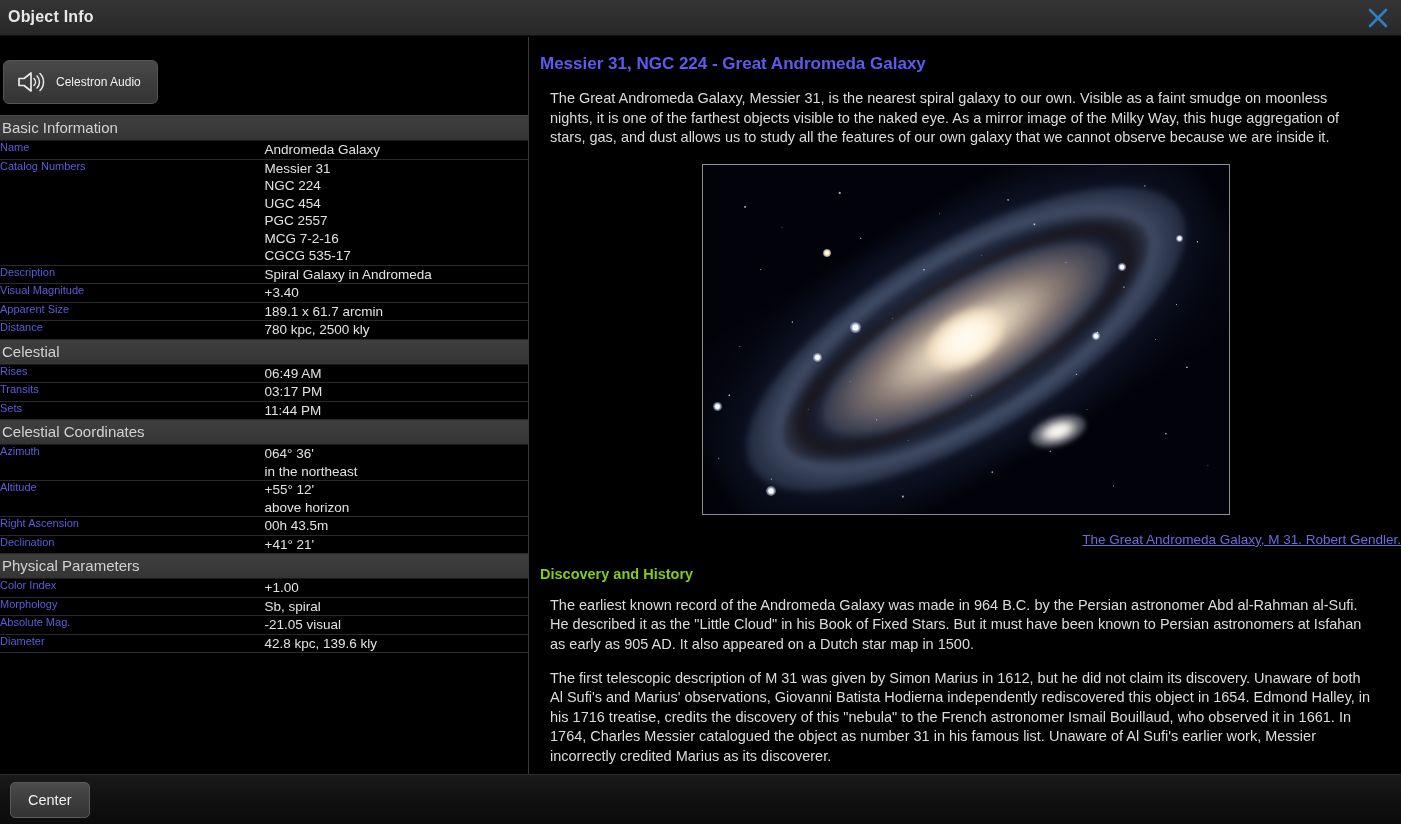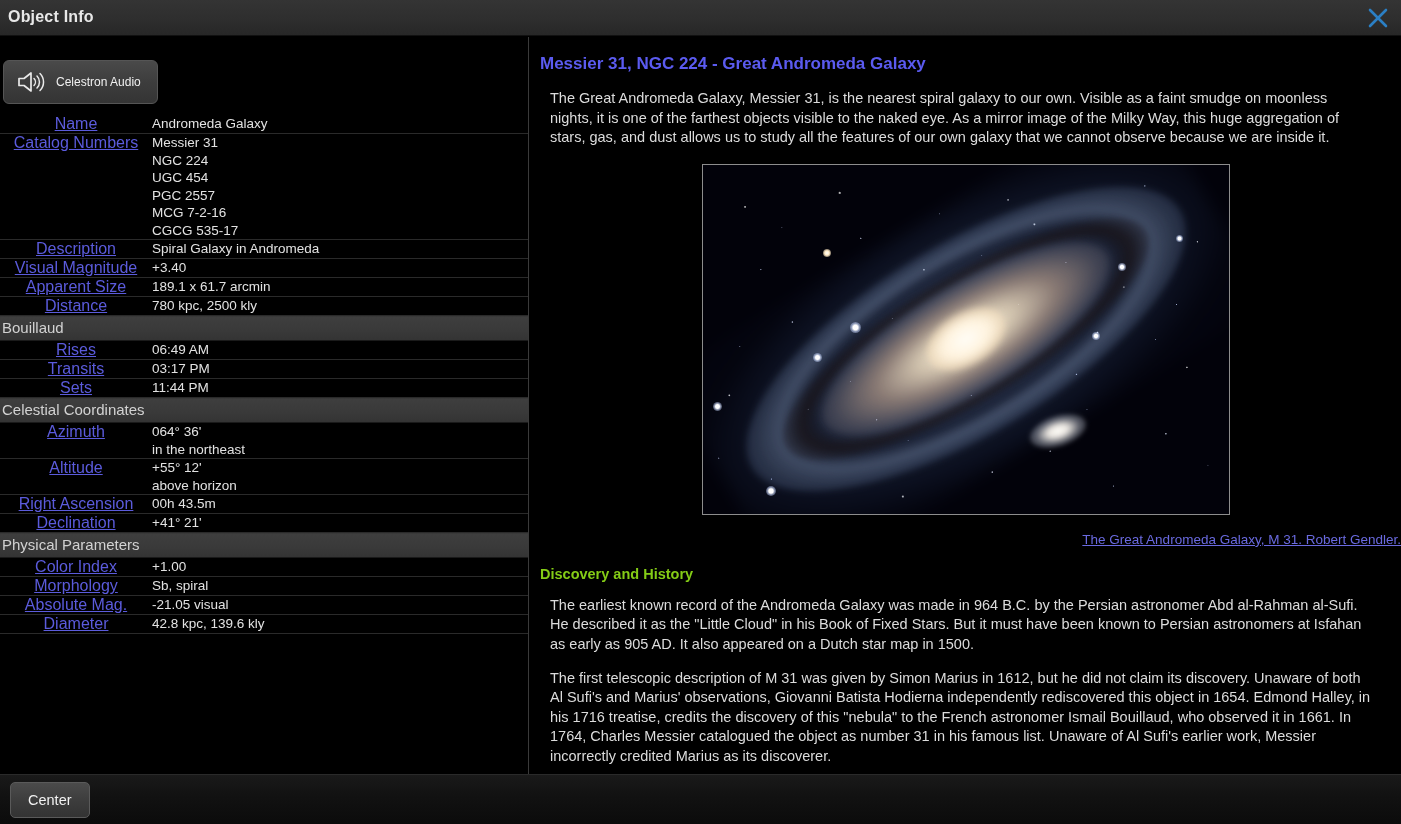--- a/index.html
+++ b/index.html
@@ -50,24 +50,23 @@
   table.info td { padding:0; }
   .sec-row td {
     background: linear-gradient(to bottom,#3e3e3e 0%, #393939 60%, #333 100%);
     height:25px; border-top:1px solid #4a4a4a; border-bottom:1px solid #1a1a1a;
   }
   .sec-title {
     font-size:15px; color:#d2d2d2; padding-left:2px; line-height:24px;
     white-space:nowrap;
   }
   .lbl {
-    width:152px; text-align:center; vertical-align:top;
-    color:#5b5bdc; font-size:16px; padding:4px 5px 4px 0;
+    width:152px; text-align:left; vertical-align:top;
+    color:#5b5bdc; font-size:11px; padding:4px 5px 4px 0;
     white-space:nowrap;
-    text-decoration:underline;
   }
   .val {
     vertical-align:top; color:#e2e2e2; font-size:13.5px;
     padding:4px 6px 4px 4px; white-space:pre-line; line-height:17.5px;
   }
   .data-row td { border-bottom:1px solid #2a2a2a; }
   .vline {
     position:absolute; left:528px; top:37px; width:1px; height:737px;
     background:#3a3a3a;
   }
@@ -254,20 +253,25 @@
             <path d="M18 8.5 A5 5 0 0 1 18 15.5" fill="none" stroke="#e9e9e9" stroke-width="1.5" stroke-linecap="round"></path>
             <path d="M21 6 A8.5 8.5 0 0 1 21 18" fill="none" stroke="#e9e9e9" stroke-width="1.5" stroke-linecap="round"></path>
             <path d="M24 3.5 A12 12 0 0 1 24 20.5" fill="none" stroke="#e9e9e9" stroke-width="1.5" stroke-linecap="round"></path>
           </svg>
         </span>
         <span class="label">Celestron Audio</span>
       </div>
     </div>
     <table class="info" id="info-table">
         <tbody>
+          <tr class="sec-row">
+            <td colspan="2">
+              <div class="sec-title">Basic Information</div>
+            </td>
+          </tr>
           <tr class="data-row">
             <td class="lbl">Name</td>
             <td class="val">Andromeda Galaxy</td>
           </tr>
           <tr class="data-row">
             <td class="lbl">Catalog Numbers</td>
             <td class="val">Messier 31
 NGC 224
 UGC 454
 PGC 2557
@@ -285,21 +289,21 @@
           <tr class="data-row">
             <td class="lbl">Apparent Size</td>
             <td class="val">189.1 x 61.7 arcmin</td>
           </tr>
           <tr class="data-row">
             <td class="lbl">Distance</td>
             <td class="val">780 kpc, 2500 kly</td>
           </tr>
           <tr class="sec-row">
             <td colspan="2">
-              <div class="sec-title">Bouillaud</div>
+              <div class="sec-title">Celestial</div>
             </td>
           </tr>
           <tr class="data-row">
             <td class="lbl">Rises</td>
             <td class="val">06:49 AM</td>
           </tr>
           <tr class="data-row">
             <td class="lbl">Transits</td>
             <td class="val">03:17 PM</td>
           </tr>

